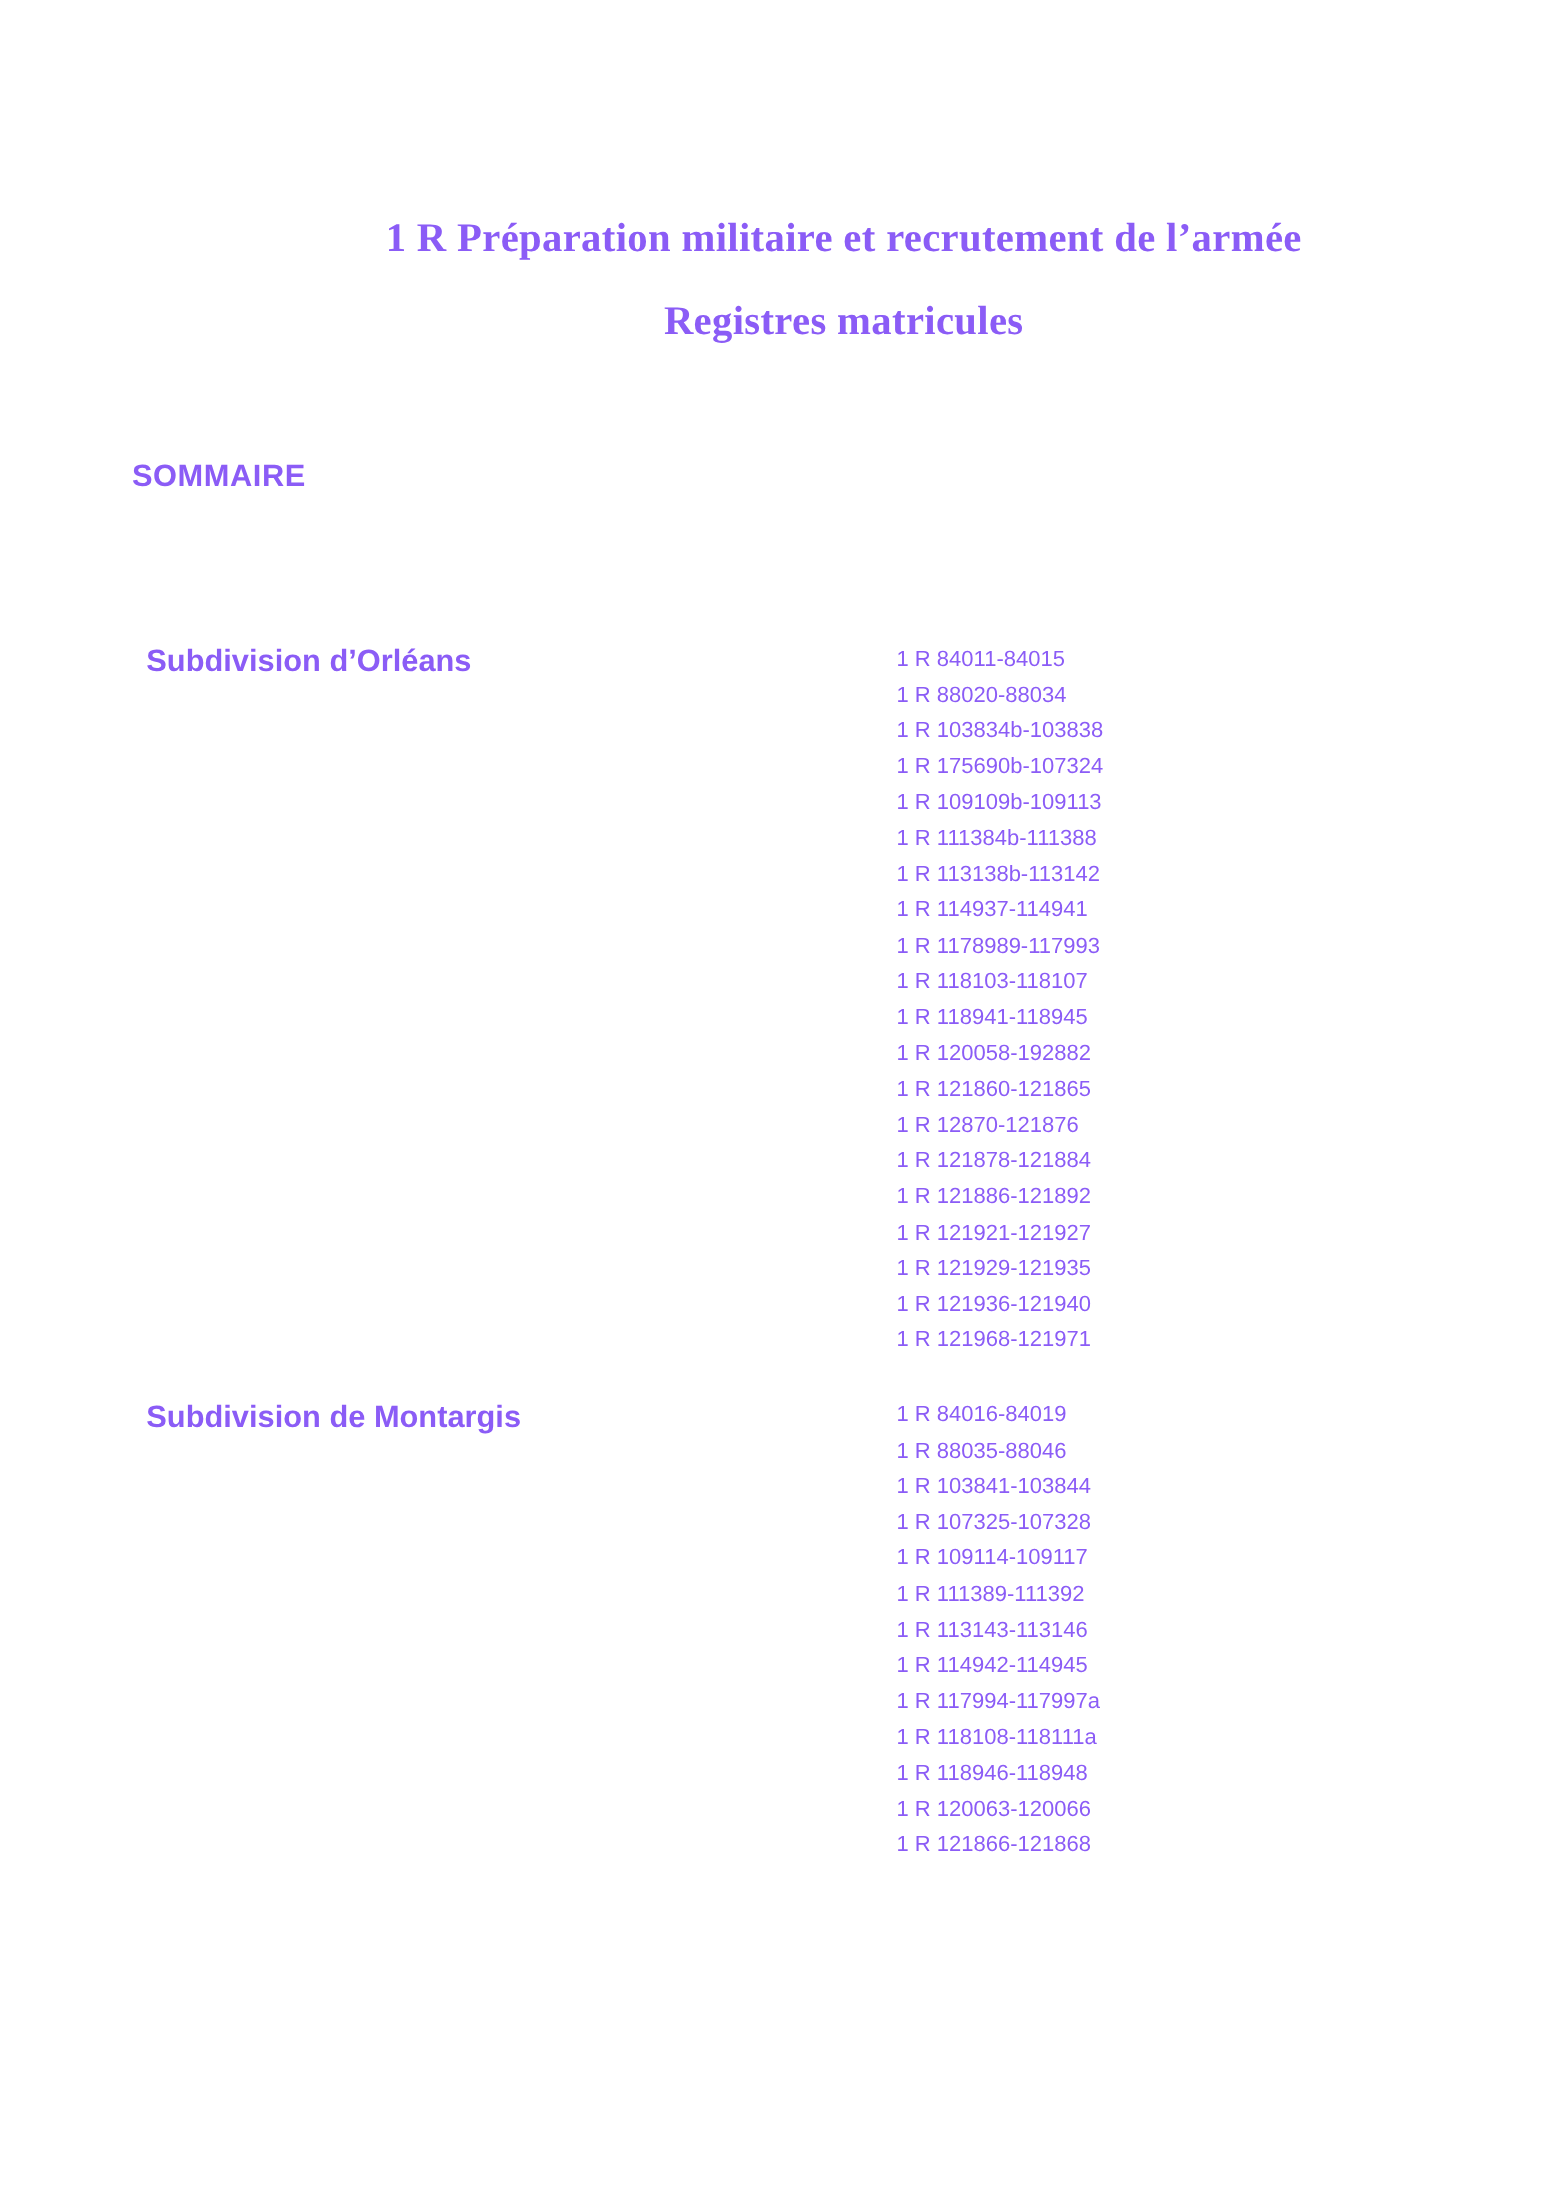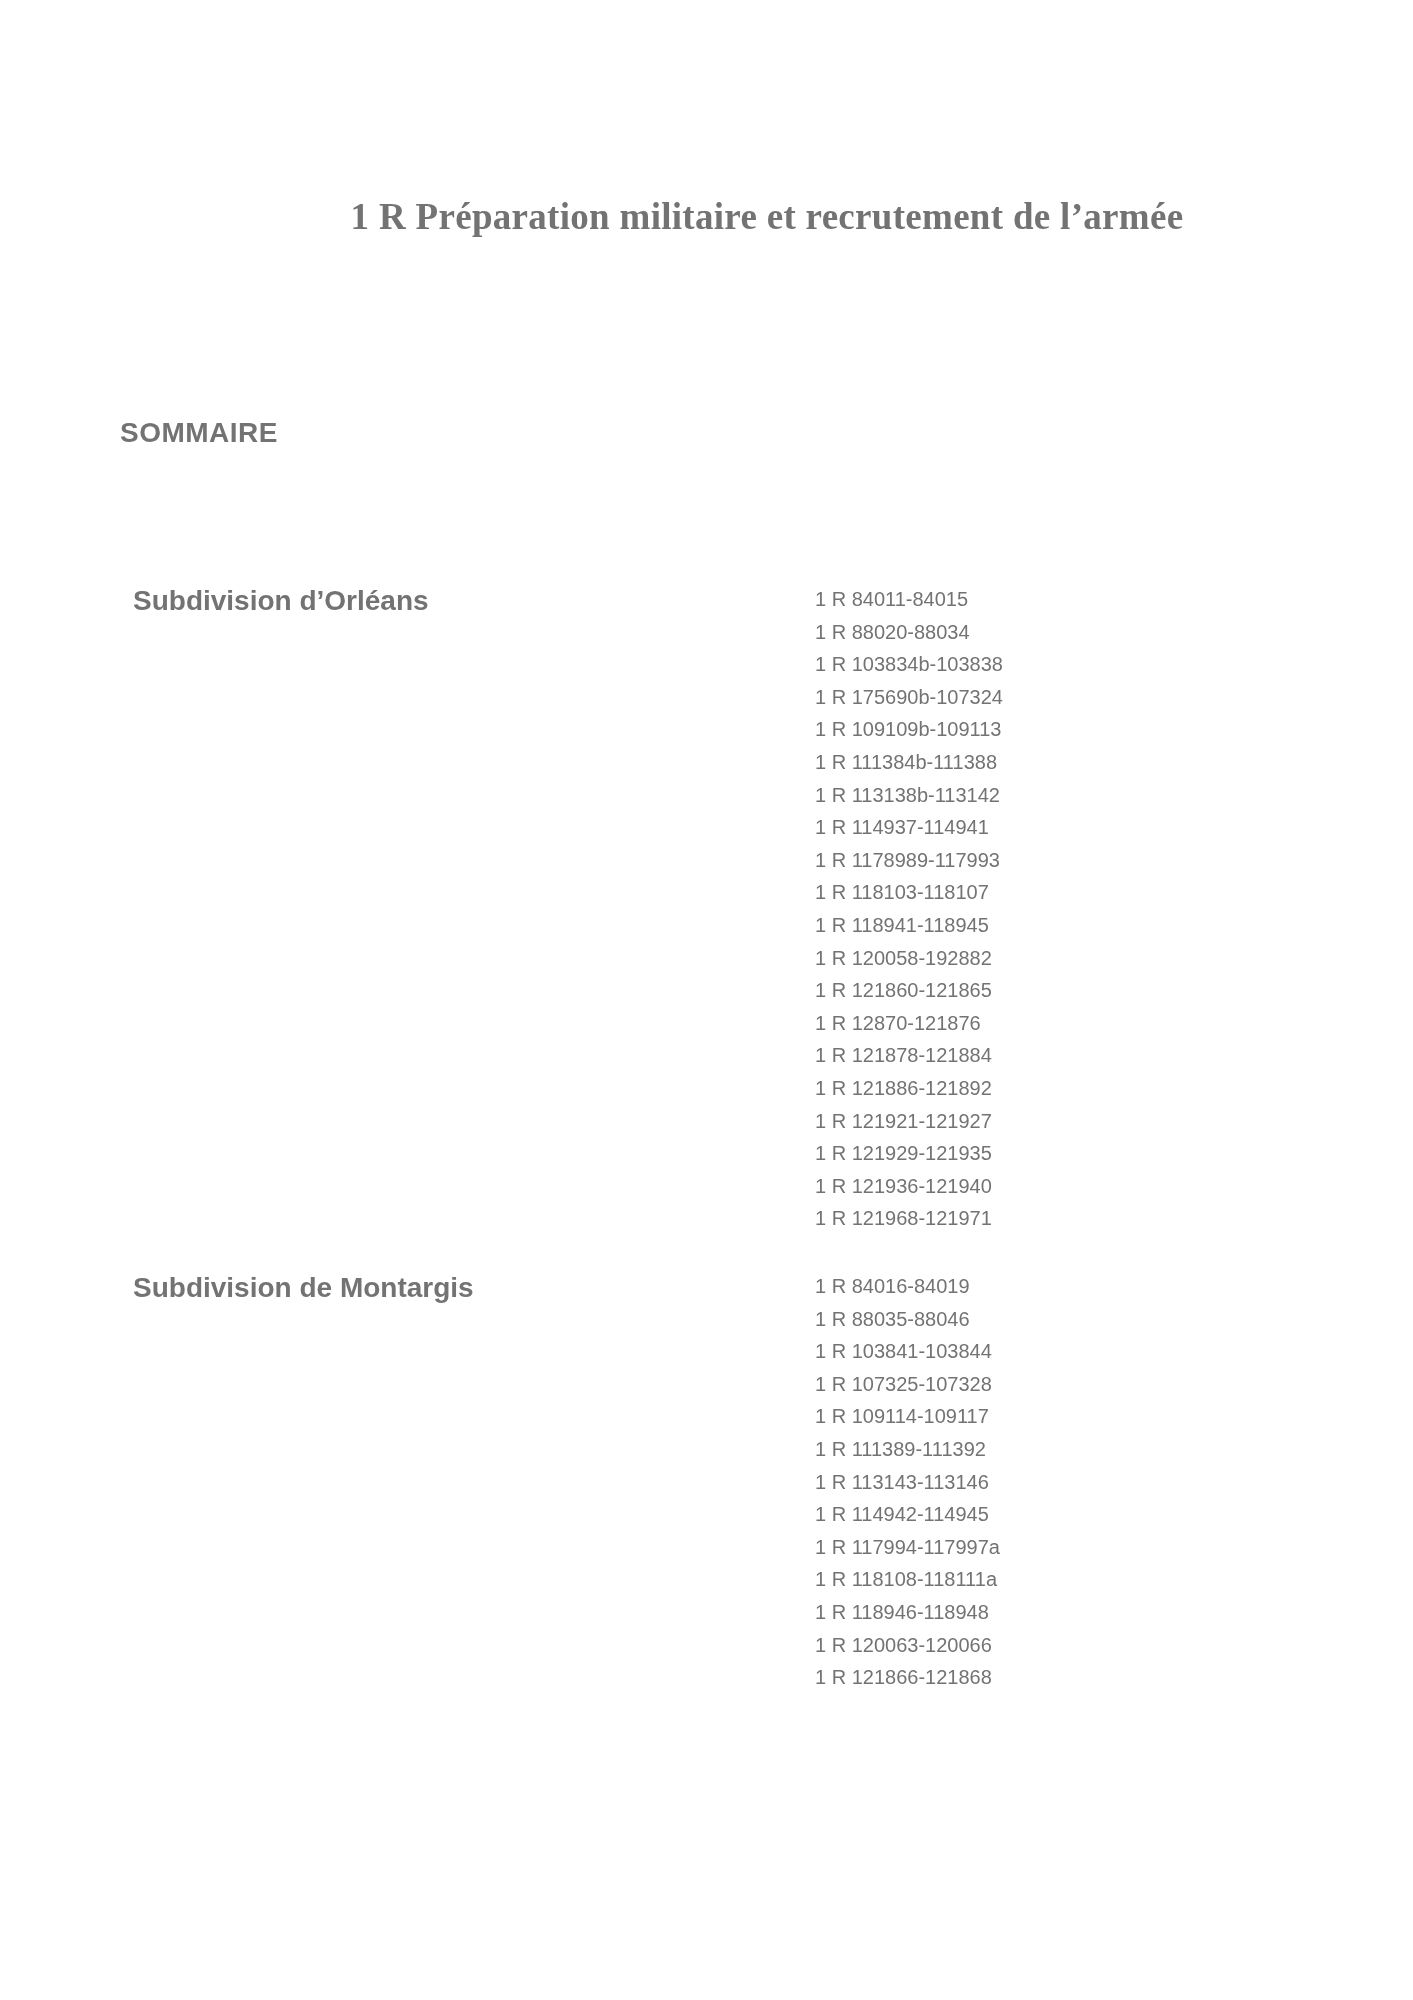--- a/index.html
+++ b/index.html
@@ -5,21 +5,21 @@
   html, body {
     margin: 0;
     padding: 0;
     background: #ffffff;
   }
   .page {
     position: relative;
     width: 1413px;
     height: 2000px;
     background: #ffffff;
-    color: #737373;
+    color: #8b5cf6;
     overflow: hidden;
     font-family: "Liberation Sans", sans-serif;
   }
   .title {
     position: absolute;
     left: 120px;
     width: 1294px;
     margin: 0;
     text-align: center;
     font-family: "Liberation Serif", "DejaVu Serif", serif;
@@ -74,20 +74,21 @@
     font-weight: 400;
     line-height: 32.6px;
     white-space: nowrap;
   }
 </style>
 </head>
 <body>
 
 <div class="page">
   <h1 class="title title-line1">1 R Préparation militaire et recrutement de l’armée</h1>
+  <h1 class="title title-line2">Registres matricules</h1>
   <h2 class="sommaire">SOMMAIRE</h2>
   <div class="sections">
   <section class="section-row row-0">
     <h3 class="section-heading">Subdivision d’Orléans</h3>
     <ul class="ref-list">
           <li class="ref-item">1 R 84011-84015</li>
           <li class="ref-item">1 R 88020-88034</li>
           <li class="ref-item">1 R 103834b-103838</li>
           <li class="ref-item">1 R 175690b-107324</li>
           <li class="ref-item">1 R 109109b-109113</li>

